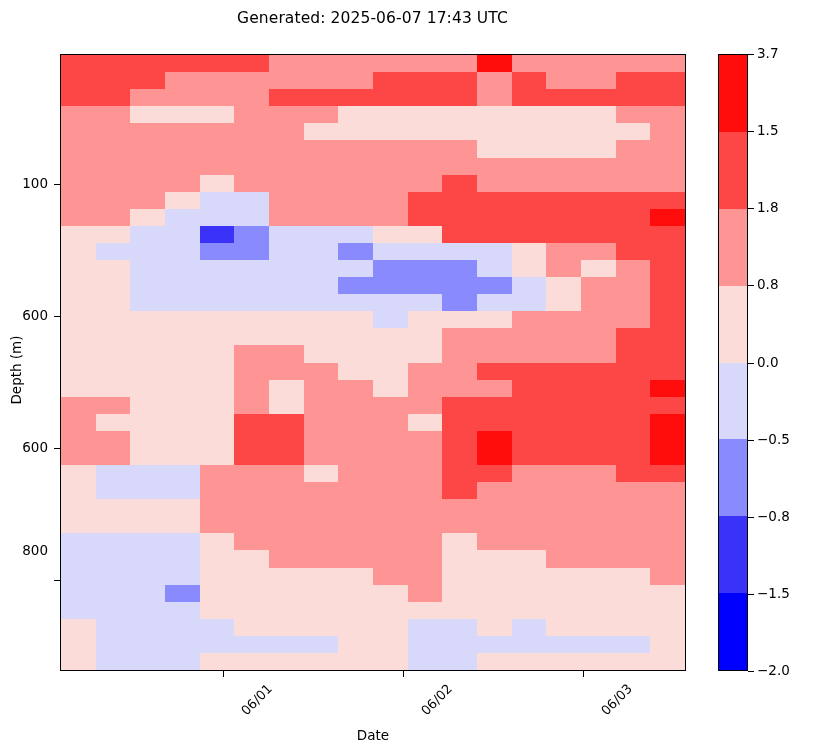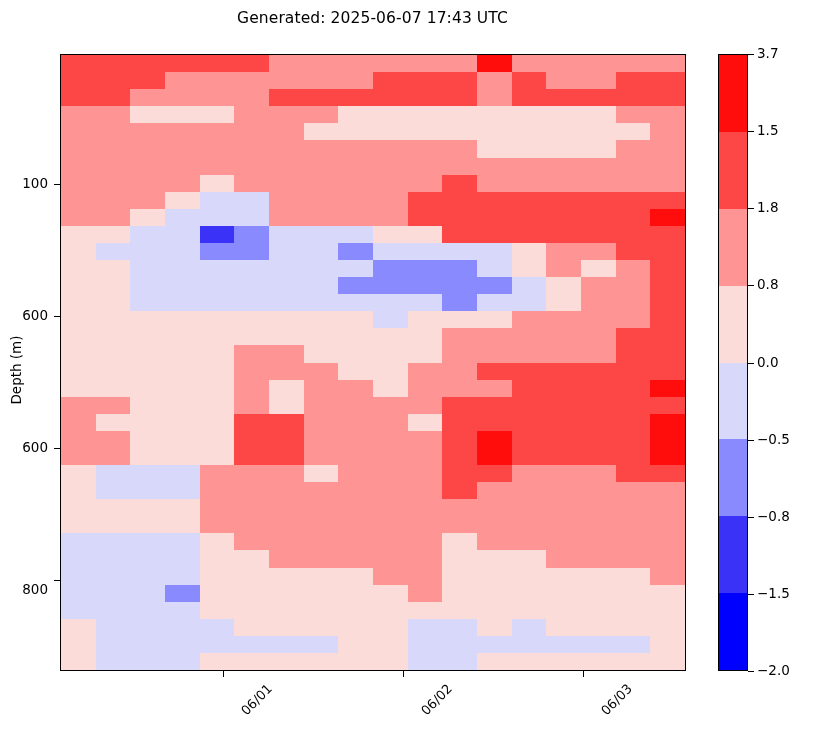--- a/index.html
+++ b/index.html
@@ -787,40 +787,41 @@
         <div class="cell" style="background: rgb(252, 220, 216);"></div>
         <div class="cell" style="background: rgb(252, 220, 216);"></div>
         <div class="cell" style="background: rgb(252, 220, 216);"></div>
         <div class="cell" style="background: rgb(252, 220, 216);"></div>
         <div class="cell" style="background: rgb(252, 220, 216);"></div>
       </div>
   </div>
 
   <div id="ylabel">Depth (m)</div>
 
+  <div id="xlabel">Date</div>
 
   <div id="cbar">
       <div class="band" style="background: rgb(255, 13, 13);"></div>
       <div class="band" style="background: rgb(253, 70, 70);"></div>
       <div class="band" style="background: rgb(255, 148, 148);"></div>
       <div class="band" style="background: rgb(252, 220, 216);"></div>
       <div class="band" style="background: rgb(216, 216, 251);"></div>
       <div class="band" style="background: rgb(138, 138, 255);"></div>
       <div class="band" style="background: rgb(58, 50, 247);"></div>
       <div class="band" style="background: rgb(0, 0, 255);"></div>
     </div>
 
 <div class="ytick-mark" style="top: 184.002px;"></div>
     <div class="ytick-label" style="top: 184.002px;">100</div>
     <div class="ytick-mark" style="top: 315.978px;"></div>
     <div class="ytick-label" style="top: 315.978px;">600</div>
     <div class="ytick-mark" style="top: 447.954px;"></div>
     <div class="ytick-label" style="top: 447.954px;">600</div>
     <div class="ytick-mark" style="top: 579.992px;"></div>
-    <div class="ytick-label" style="top: 590px;">800</div>
+    <div class="ytick-label" style="top: 551px;">800</div>
     <div class="xtick-mark" style="left: 223.449px;"></div>
     <div class="xtick-label" style="left: 227.449px;">06/01</div>
     <div class="xtick-mark" style="left: 402.985px;"></div>
     <div class="xtick-label" style="left: 406.985px;">06/02</div>
     <div class="xtick-mark" style="left: 582.522px;"></div>
     <div class="xtick-label" style="left: 586.522px;">06/03</div>
     <div class="cbtick-mark" style="top: 54px;"></div>
     <div class="cbtick-label" style="top: 54px;">3.7</div>
     <div class="cbtick-mark" style="top: 131.125px;"></div>
     <div class="cbtick-label" style="top: 131.125px;">1.5</div>

